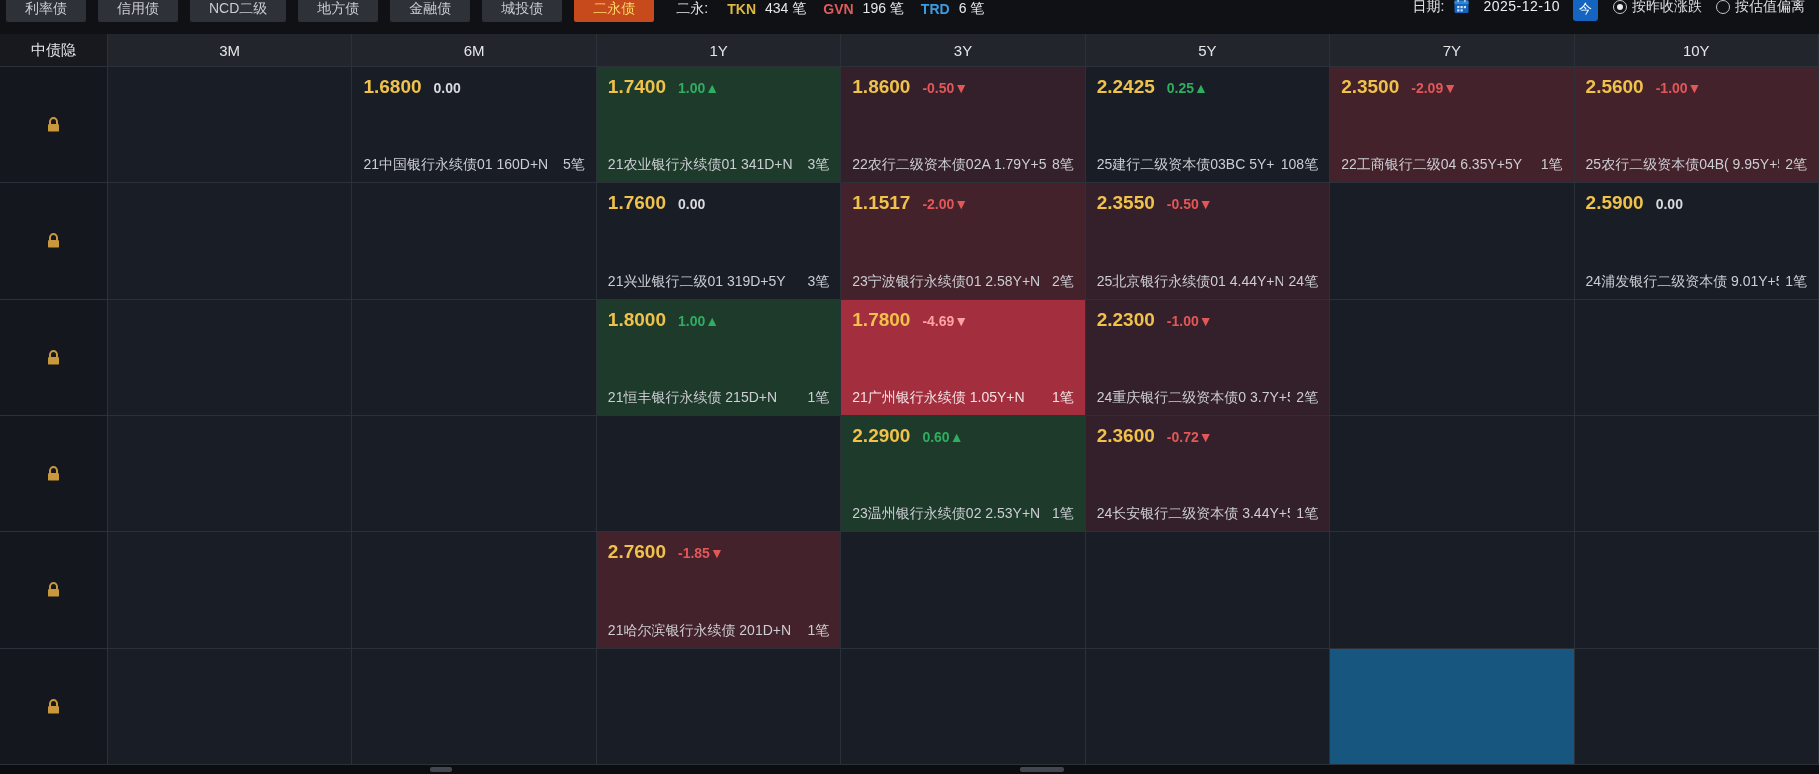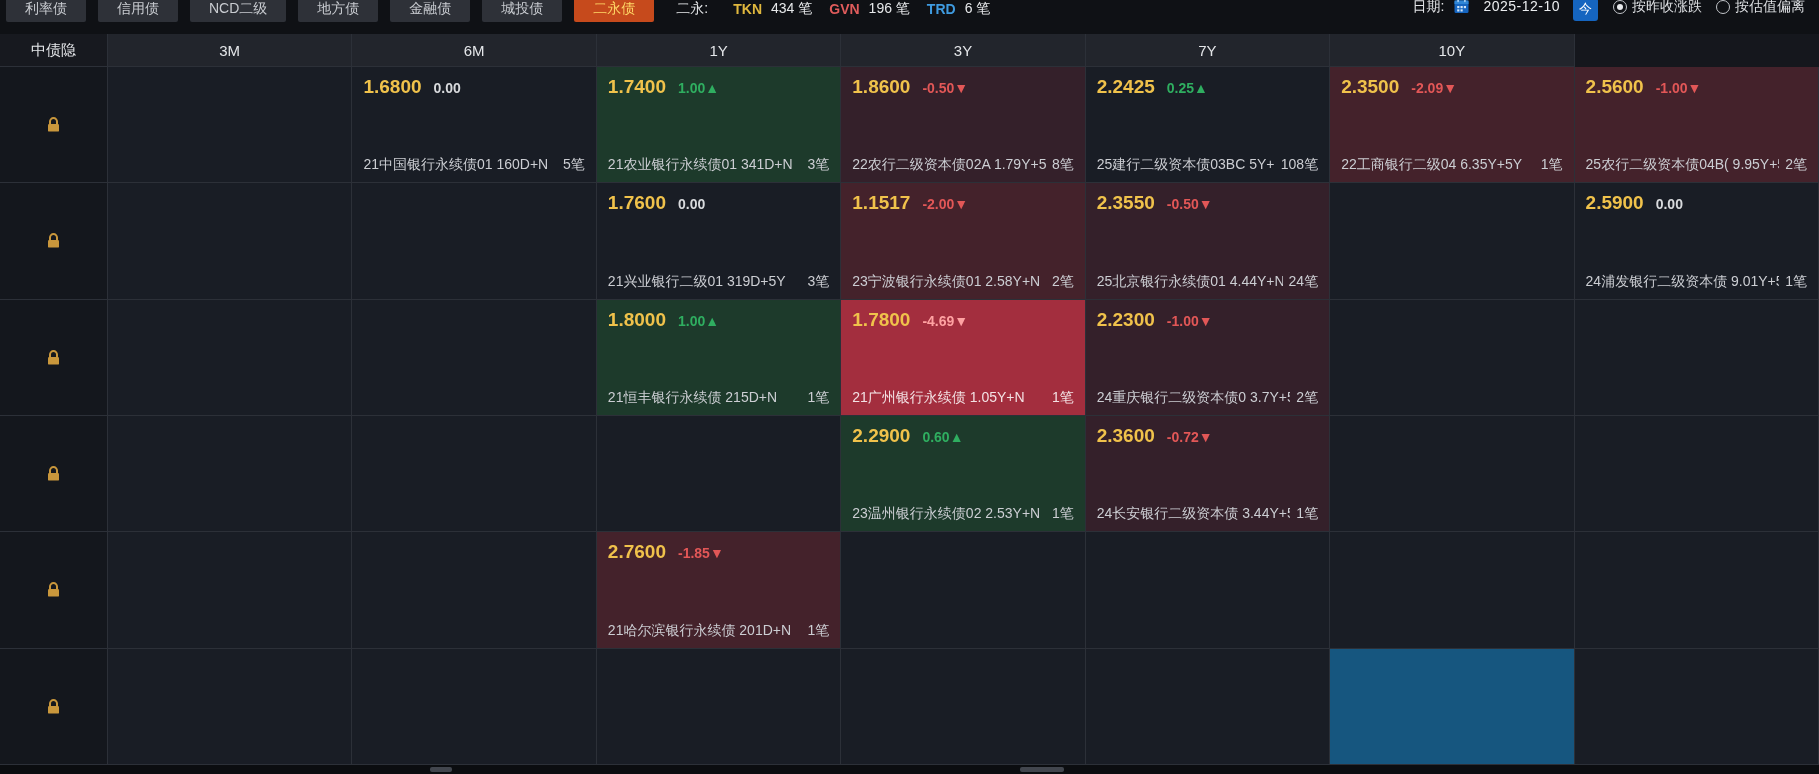--- a/index.html
+++ b/index.html
@@ -8,21 +8,21 @@
 
   .app { width:1819px; height:774px; display:flex; flex-direction:column; background:#15171d; }
 
   
   .topbar { height:34px; flex:0 0 auto; display:flex; align-items:center; background:#0f1115; padding:0 14px 16px 6px; }
   .tabs { display:flex; gap:12px; align-items:center; }
   .tab { height:25px; padding:0 19px; display:flex; align-items:center; background:#2e3138;
          color:#c9ccd1; font-size:14px; border-radius:2px; cursor:pointer; white-space:nowrap; }
   .tab.active { background:var(--accent-orange,#c64a1c); color:#ffd966; }
   .summary { display:flex; align-items:center; gap:9px; margin-left:22px; font-size:14px; }
-  .sum-prefix { color:#e6e8ea; margin-right:16px; }
+  .sum-prefix { color:#e6e8ea; margin-right:10px; }
   .sum-label { font-weight:bold; }
   .sum-label.tkn { color:var(--tkn-yellow,#e0b83e); }
   .sum-label.gvn { color:var(--gvn-red,#e05c5c); }
   .sum-label.trd { color:var(--trd-blue,#3f9be0); }
   .sum-count { color:#e6e8ea; margin-right:8px; }
   .right-controls { margin-left:auto; display:flex; align-items:flex-start; gap:9px; font-size:14px; }
   .date-label { color:#e2e4e7; }
   .cal-btn { display:flex; align-items:center; cursor:pointer; }
   .date-value { color:#eceef0; letter-spacing:0.5px; cursor:pointer; padding:0 4px; }
   .today-btn { width:25px; height:23px; border:none; border-radius:3px; background:var(--today-blue,#1565c0);
@@ -130,20 +130,21 @@
         </div>
     </div>
   </div>
 
   <div class="header-row" id="header-row">
     <div class="corner">中债隐</div>
   <div class="col-header">3M</div>
       <div class="col-header">6M</div>
       <div class="col-header">1Y</div>
       <div class="col-header">3Y</div>
+      <div class="col-header">5Y</div>
       <div class="col-header">7Y</div>
       <div class="col-header">10Y</div>
     </div>
 
   <div class="grid-body" id="grid-body">
       <div class="grid-row">
         <div class="lock-cell">
           <svg width="15" height="17" viewBox="0 0 15 17">
             <path d="M4 8.2 V5.6 a3.5 3.5 0 0 1 7 0 V8.2" fill="none" stroke="#c9973c" stroke-width="2"></path>
             <rect x="2" y="8" width="11" height="7.6" rx="1.2" fill="#c9973c"></rect>

